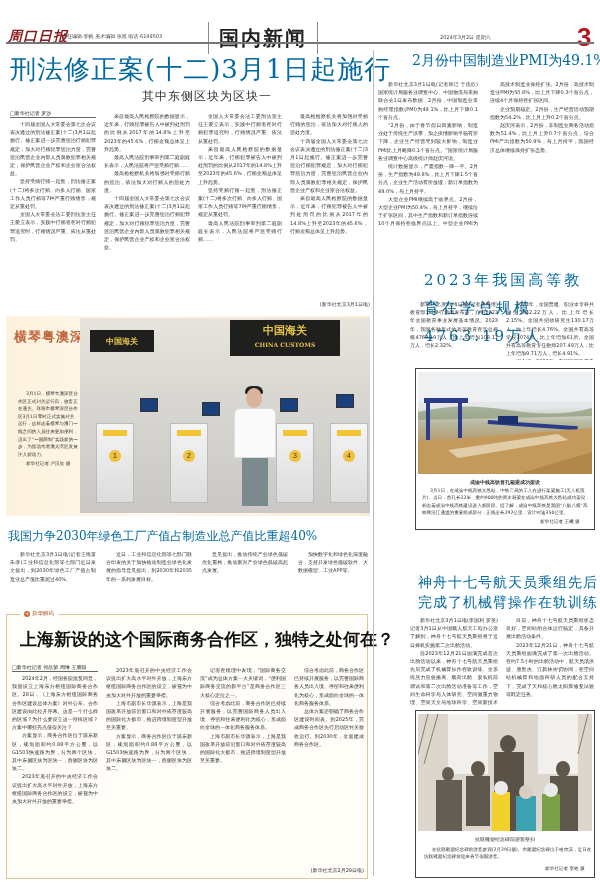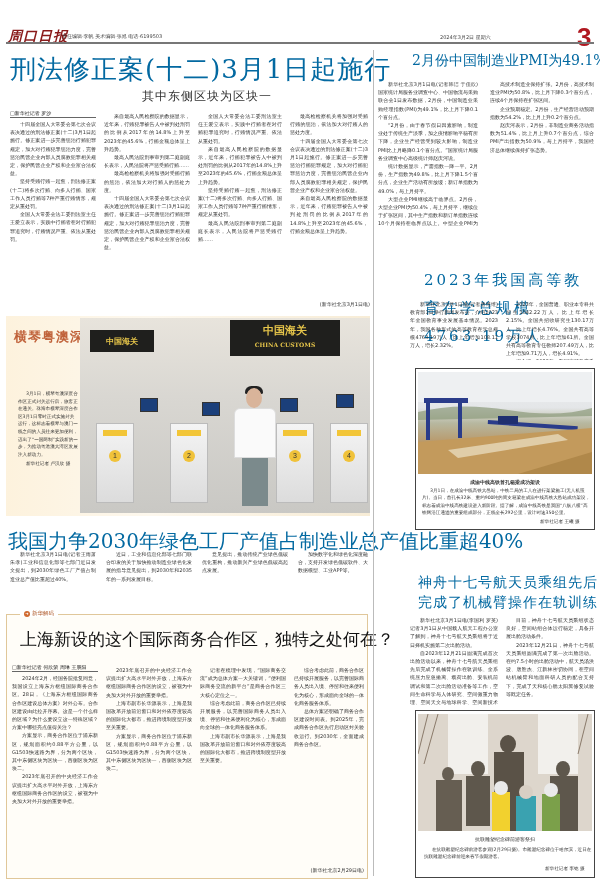--- a/index.html
+++ b/index.html
@@ -57,20 +57,23 @@
   .feature-box { position: absolute; left: 6px; top: 614px; width: 362px; height: 265px; border: 1px solid #e0c79a; background: #fffdf8; }
   .feature-tag { position: absolute; left: 20px; top: 610px; background: #fff; padding: 0 4px; font-size: 5.5px; color: #b05a2a; font-family: "DejaVu Sans", sans-serif; display: flex; align-items: center; gap: 2px; }
   .tag-dot { width: 6px; height: 6px; border-radius: 50%; background: #d06a30; display: inline-block; color: #fff; font-size: 4px; line-height: 6px; text-align: center; }
 </style>
 </head>
 <body>
 
 <div class="masthead">
   <div class="logo">周口日报</div>
   <div class="editors">责任编辑·李帆  美术编辑·张旭  电话·6199503</div>
+  <div class="section-title-wrap">
+    <div class="section-title">国内新闻</div>
+  </div>
   <div class="date">2024年3月2日  星期六</div>
   <div class="page-num">3</div>
 </div>
 <div class="mast-rule"></div>
 
 <div class="headline" style="left:10px; top:52px; font-size:26px; letter-spacing:1px;">刑法修正案(十二)3月1日起施行</div>
 <div class="subhead" style="left:142px; top:88px; font-size:12px; letter-spacing:1px;">其中东侧区块为区块一</div>
 <div class="byline" style="left:10px; top:110px; width:86px;">□新华社记者 罗沙</div>
 
 <div class="textcol" style="left:10px; top:120px; width:86px; height:188px;">
@@ -130,40 +133,40 @@
       <div class="num">4</div>
     </div>
   <div class="person">
     <div class="hair"></div>
       <div class="head"></div>
       <div class="body"></div>
       <div class="legs"></div>
   </div>
 </div>
 
-<div class="headline" style="left:8px; top:528px; font-size:20px;">我国力争2030年绿色工厂产值占制造业总产值比重超40%</div>
+<div class="headline" style="left:8px; top:528px; font-size:12px;">我国力争2030年绿色工厂产值占制造业总产值比重超40%</div>
 <div class="textcol" style="left:10px; top:550px; width:86px; height:52px;">
   <p>新华社北京3月1日电(记者王雨萧 朱孝)工业和信息化部等七部门近日发文提出，到2030年绿色工厂产值占制造业总产值比重超过40%。</p>
 </div>
 <div class="textcol" style="left:106px; top:550px; width:86px; height:52px;">
   <p>近日，工业和信息化部等七部门联合印发的关于加快推动制造业绿色化发展的指导意见提出，到2030年和2035年的一系列发展目标。</p>
 </div>
 <div class="textcol" style="left:202px; top:550px; width:86px; height:52px;">
   <p>意见提出，推动传统产业绿色低碳优化重构，推动新兴产业绿色低碳高起点发展。</p>
 </div>
 <div class="textcol" style="left:298px; top:550px; width:70px; height:52px;">
   <p>加快数字化和绿色化深度融合，支持开发绿色低碳软件、大数据模型、工业APP等。</p>
 </div>
 
 <div class="feature-box"></div>
 <div class="feature-tag">
   <span class="tag-dot">➜</span>
   <span>新华解码</span>
 </div>
-<div class="headline" style="left:20px; top:628px; font-size:17px; font-weight:normal; color:#111;">上海新设的这个国际商务合作区，独特之处何在？</div>
+<div class="headline" style="left:20px; top:628px; font-size:17px; font-weight:bold; color:#111;">上海新设的这个国际商务合作区，独特之处何在？</div>
 <div class="byline" style="left:12px; top:664px; width:86px;">□新华社记者 何欣荣 周琳 王辰阳</div>
 <div class="textcol" style="left:12px; top:674px; width:86px; height:200px;">
   <p>2024年2月，经国务院批复同意，我国设立上海东方枢纽国际商务合作区。28日，《上海东方枢纽国际商务合作区建设总体方案》对外公布。合作区建设由此拉开序幕。这是一个什么样的区域？为什么要设立这一特殊区域？方案中哪些亮点值得关注？</p>
   <p>方案显示，商务合作区位于浦东新区，规划面积约0.88平方公里，以G1503快速路为界，分为两个区块，其中东侧区块为区块一，西侧区块为区块二。</p>
   <p>2023年底召开的中央经济工作会议提出扩大高水平对外开放，上海东方枢纽国际商务合作区的设立，被视为中央加大对外开放的重要举措。</p>
 </div>
 <div class="textcol" style="left:106px; top:666px; width:86px; height:208px;">
   <p>2023年底召开的中央经济工作会议提出扩大高水平对外开放，上海东方枢纽国际商务合作区的设立，被视为中央加大对外开放的重要举措。</p>
   <p>上海市副市长华源表示，上海是我国改革开放前沿窗口和对外依存度较高的国际化大都市，推进跨境制度型开放至关重要。</p>
   <p>方案显示，商务合作区位于浦东新区，规划面积约0.88平方公里，以G1503快速路为界，分为两个区块，其中东侧区块为区块一，西侧区块为区块二。</p>

